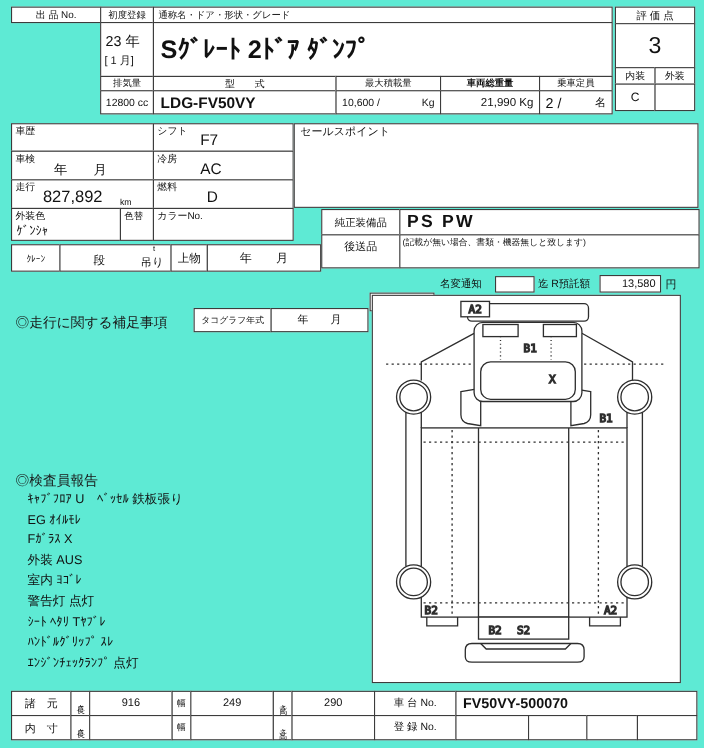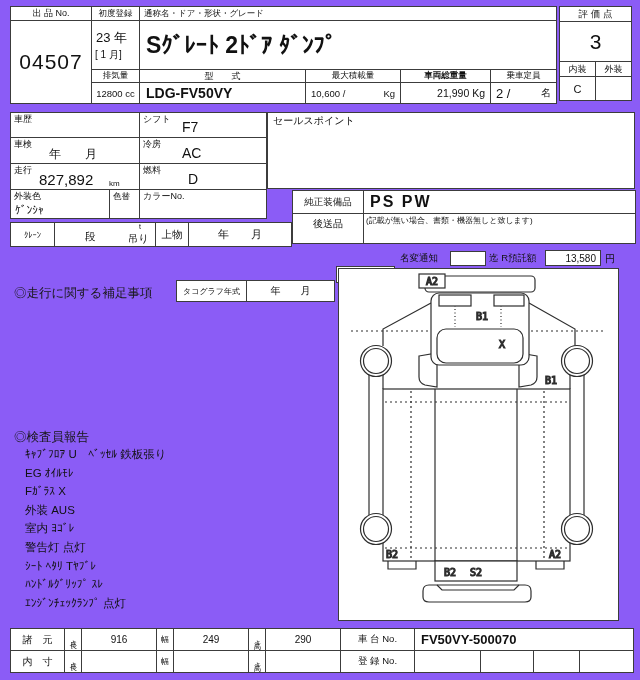--- a/index.html
+++ b/index.html
@@ -1,36 +1,35 @@
 <!DOCTYPE html>
 <html><head>
 <meta charset="utf-8">
 <style>
   html,body{margin:0;padding:0;}
   body{background:#e8e8e6;font-family:"Liberation Sans",sans-serif;color:#111;}
-  #sheet{position:relative;width:640px;height:680px;background:#8b5cf6;overflow:hidden;
+  #sheet{position:relative;width:640px;height:680px;background:#5eead4;overflow:hidden;
          -webkit-font-smoothing:antialiased;}
   .cell{position:absolute;border:1px solid #3c3c3c;background:#fff;box-sizing:border-box;}
   .nob{position:absolute;box-sizing:border-box;background:transparent;}
   .tl{position:absolute;top:1px;left:3px;font-size:9px;line-height:10px;white-space:nowrap;}
   .ctr{display:flex;align-items:center;justify-content:center;}
   .vctr{display:flex;align-items:center;}
   .small{font-size:8.5px;}
   .vert{writing-mode:vertical-rl;text-orientation:upright;font-size:7.5px;line-height:8px;letter-spacing:-1px;}
   .title{position:absolute;font-size:12.5px;white-space:nowrap;color:#181818;}
   .note-line{font-size:11.5px;line-height:18.6px;white-space:nowrap;}
   svg text{font-family:"DejaVu Sans Mono","Liberation Mono",monospace;font-size:10px;fill:#1a1a1a;}
 </style>
 </head>
 <body>
 
 <div id="sheet">
 
   <div class="cell ctr" style="left:10px;top:6px;width:82px;height:15px;font-size:9px;">出 品 No.</div>
-  <div class="cell ctr" style="left:10px;top:20px;width:82px;height:84px;font-size:21px;letter-spacing:1px;">04507</div>
 
   <div class="cell ctr small" style="left:91px;top:6px;width:49px;height:15px;">初度登録</div>
   <div class="cell" style="left:91px;top:20px;width:49px;height:50px;">
     <div style="position:absolute;top:8px;left:4px;font-size:13px;white-space:nowrap;">23 年</div>
     <div style="position:absolute;top:27px;left:3px;font-size:10px;white-space:nowrap;">[ 1 月]</div>
   </div>
   <div class="cell ctr small" style="left:91px;top:69px;width:49px;height:14px;">排気量</div>
   <div class="cell ctr" style="left:91px;top:82px;width:49px;height:22px;font-size:9.5px;">12800 cc</div>
 
   <div class="cell vctr small" style="left:139px;top:6px;width:418px;height:15px;padding-left:4px;">通称名・ドア・形状・グレード</div>

